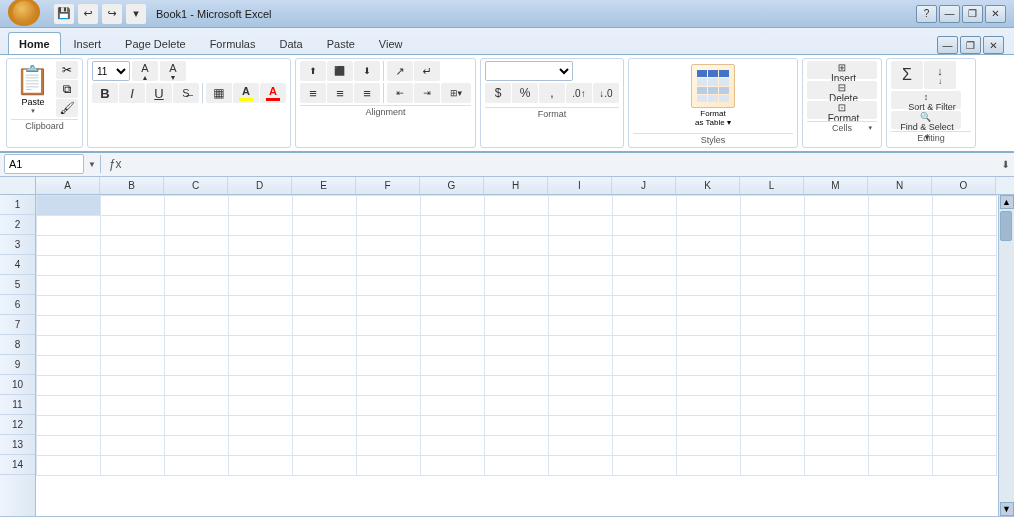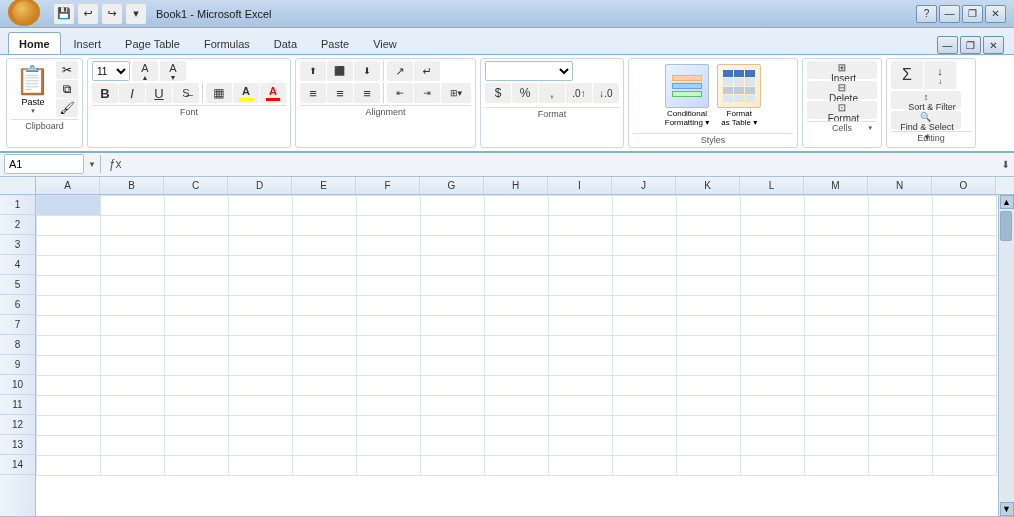--- a/index.html
+++ b/index.html
@@ -153,21 +153,21 @@
     <button class="win-btn">❐</button>
     <button class="win-btn">✕</button>
   </div>
 </div>
 
 <div id="ribbon">
 
   <div id="tab-bar">
     <div class="ribbon-tab active">Home</div>
     <div class="ribbon-tab">Insert</div>
-    <div class="ribbon-tab">Page Table</div>
+    <div class="ribbon-tab">Page Delete</div>
     <div class="ribbon-tab">Formulas</div>
     <div class="ribbon-tab">Data</div>
     <div class="ribbon-tab">Paste</div>
     <div class="ribbon-tab">View</div>
     <div style="flex:1;"></div>
     <div class="window-controls" style="margin-right:2px;">
       <button class="win-btn">—</button>
       <button class="win-btn">❐</button>
       <button class="win-btn">✕</button>
     </div>
@@ -218,21 +218,20 @@
             </button>
           </div>
           <div style="display:flex;flex-direction:column;align-items:center;">
             <button class="rb" style="font-size:12px;width:22px;height:20px;">
               <span style="font-size:11px;font-weight:bold;color:#ff0000;">A</span>
               <span style="display:block;width:14px;height:3px;background:#ff0000;margin-top:1px;"></span>
             </button>
           </div>
         </div>
       </div>
-      <div class="ribbon-group-label">Font</div>
     </div>
 
     <div class="ribbon-group" id="alignment-group">
       <div style="width:100%;">
         <div class="row-btns" style="margin-bottom:2px;">
           <button class="rb" style="width:20px;height:20px;">⬆</button>
           <button class="rb" style="width:20px;height:20px;">⬛</button>
           <button class="rb" style="width:20px;height:20px;">⬇</button>
           <div class="divider-line" style="height:20px;"></div>
           <button class="rb" style="width:20px;height:20px;font-size:11px;">↗</button>
@@ -260,28 +259,20 @@
           <button class="rb" style="width:22px;height:20px;font-size:12px;">,</button>
           <button class="rb" style="width:22px;height:20px;font-size:10px;">.0↑</button>
           <button class="rb" style="width:22px;height:20px;font-size:10px;">↓.0</button>
         </div>
       </div>
       <div class="ribbon-group-label">Format</div>
     </div>
 
     <div class="ribbon-group" id="styles-group">
       <div class="styles-inner">
-        <div class="style-large-btn">
-          <div style="width:44px;height:44px;background:linear-gradient(135deg,#e8f4ff,#c8d8ff);border:1px solid #aac0d8;border-radius:2px;display:flex;flex-direction:column;align-items:center;justify-content:center;position:relative;">
-            <div style="width:30px;height:6px;background:#ffd0a0;margin:1px;border:1px solid #ffb060;"></div>
-            <div style="width:30px;height:6px;background:#a0d0ff;margin:1px;border:1px solid #60a0ff;"></div>
-            <div style="width:30px;height:6px;background:#c0ffc0;margin:1px;border:1px solid #60c060;"></div>
-          </div>
-          <span style="font-size:8px;text-align:center;line-height:1.1;margin-top:2px;">Conditional<br>Formatting ▾</span>
-        </div>
         <div class="style-large-btn">
           <div style="width:44px;height:44px;background:linear-gradient(135deg,#fff8e8,#ffe8c8);border:1px solid #e0c090;border-radius:2px;display:flex;flex-direction:column;align-items:center;justify-content:center;">
             <div style="display:grid;grid-template-columns:1fr 1fr 1fr;gap:1px;width:32px;height:32px;">
               <div style="background:#4472c4;"></div>
                 <div style="background:#4472c4;"></div>
                 <div style="background:#4472c4;"></div>
               <div style="background:#dce6f1;"></div>
                 <div style="background:#dce6f1;"></div>
                 <div style="background:#dce6f1;"></div>
               <div style="background:#b8cce4;"></div>

